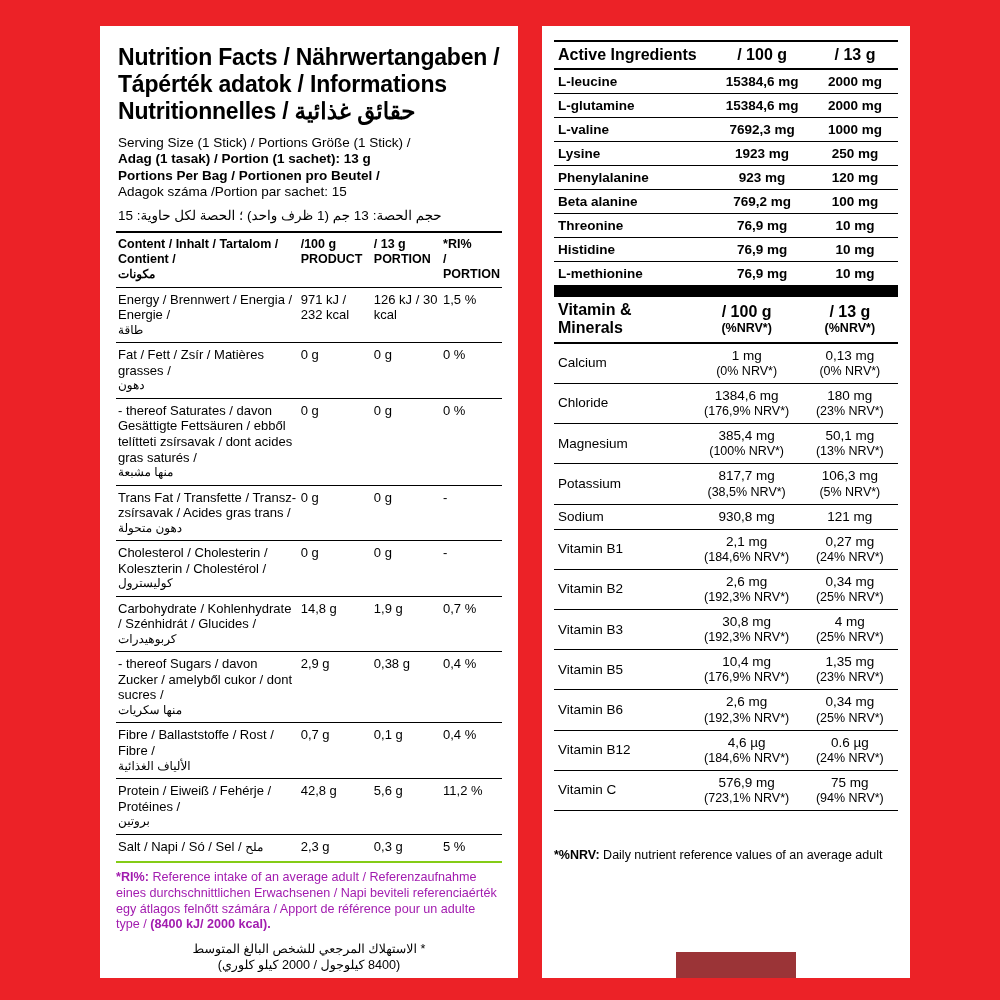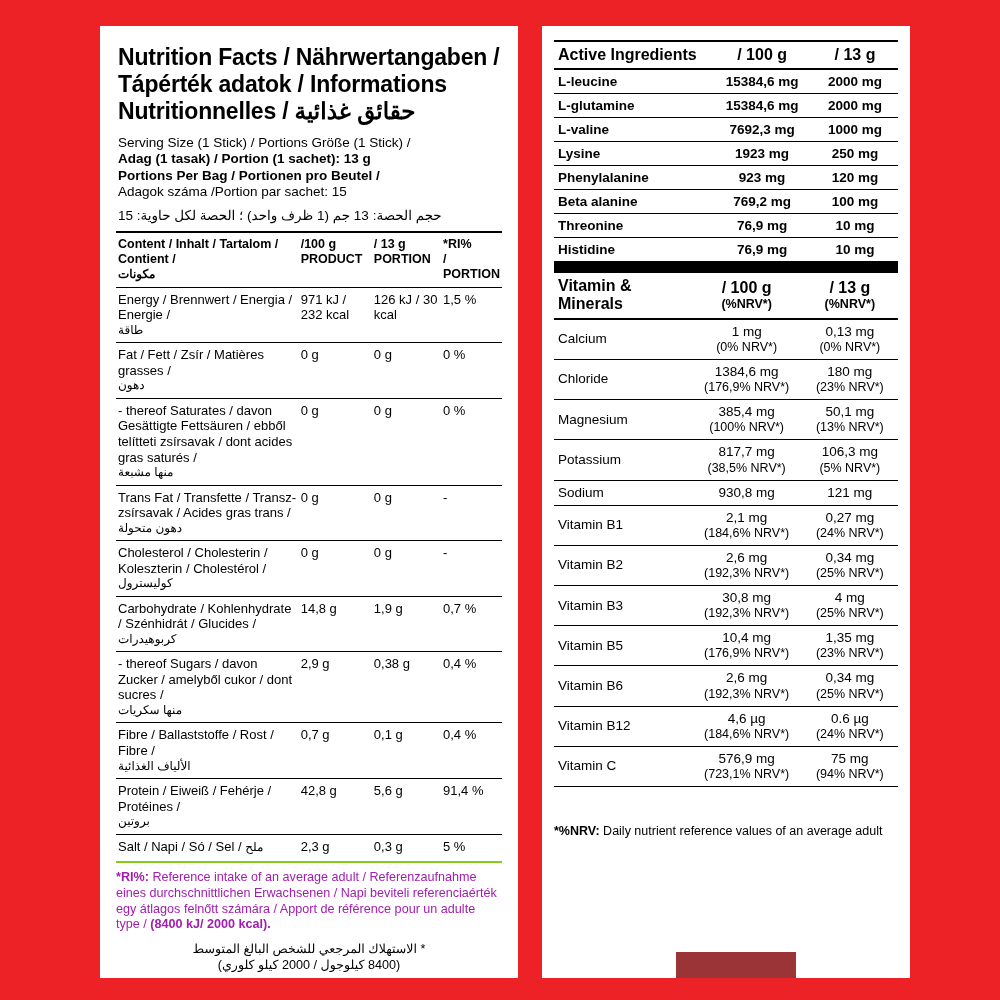--- a/index.html
+++ b/index.html
@@ -270,21 +270,21 @@
         <td class="col-v2">0,1 g</td>
         <td class="col-v3">0,4 %</td>
       </tr>
       <tr class="row">
         <td class="col-name">
           <span>Protein / Eiweiß / Fehérje / Protéines /</span>
           <span class="ar-s">بروتين</span>
         </td>
         <td class="col-v1">42,8 g</td>
         <td class="col-v2">5,6 g</td>
-        <td class="col-v3">91,4 %</td>
+        <td class="col-v3">11,2 %</td>
       </tr>
       <tr class="row">
         <td class="col-name">
           <span>Salt / Napi / Só / Sel /</span>
           <span class="ar-s" style="display:inline">ملح</span>
         </td>
         <td class="col-v1">2,3 g</td>
         <td class="col-v2">0,3 g</td>
         <td class="col-v3">5 %</td>
       </tr>
@@ -342,20 +342,25 @@
       <tr class="r">
         <td class="ai-name">Threonine</td>
         <td class="ai-v1">76,9 mg</td>
         <td class="ai-v2">10 mg</td>
       </tr>
       <tr class="r">
         <td class="ai-name">Histidine</td>
         <td class="ai-v1">76,9 mg</td>
         <td class="ai-v2">10 mg</td>
       </tr>
+      <tr class="r">
+        <td class="ai-name">L-methionine</td>
+        <td class="ai-v1">76,9 mg</td>
+        <td class="ai-v2">10 mg</td>
+      </tr>
     </tbody>
       </table>
 
     <div class="divider-bar"></div>
 
     <table class="vm">
       <tbody>
           <tr class="hdr3">
         <th class="vm-name">
           <span>Vitamin &amp;</span><br>

